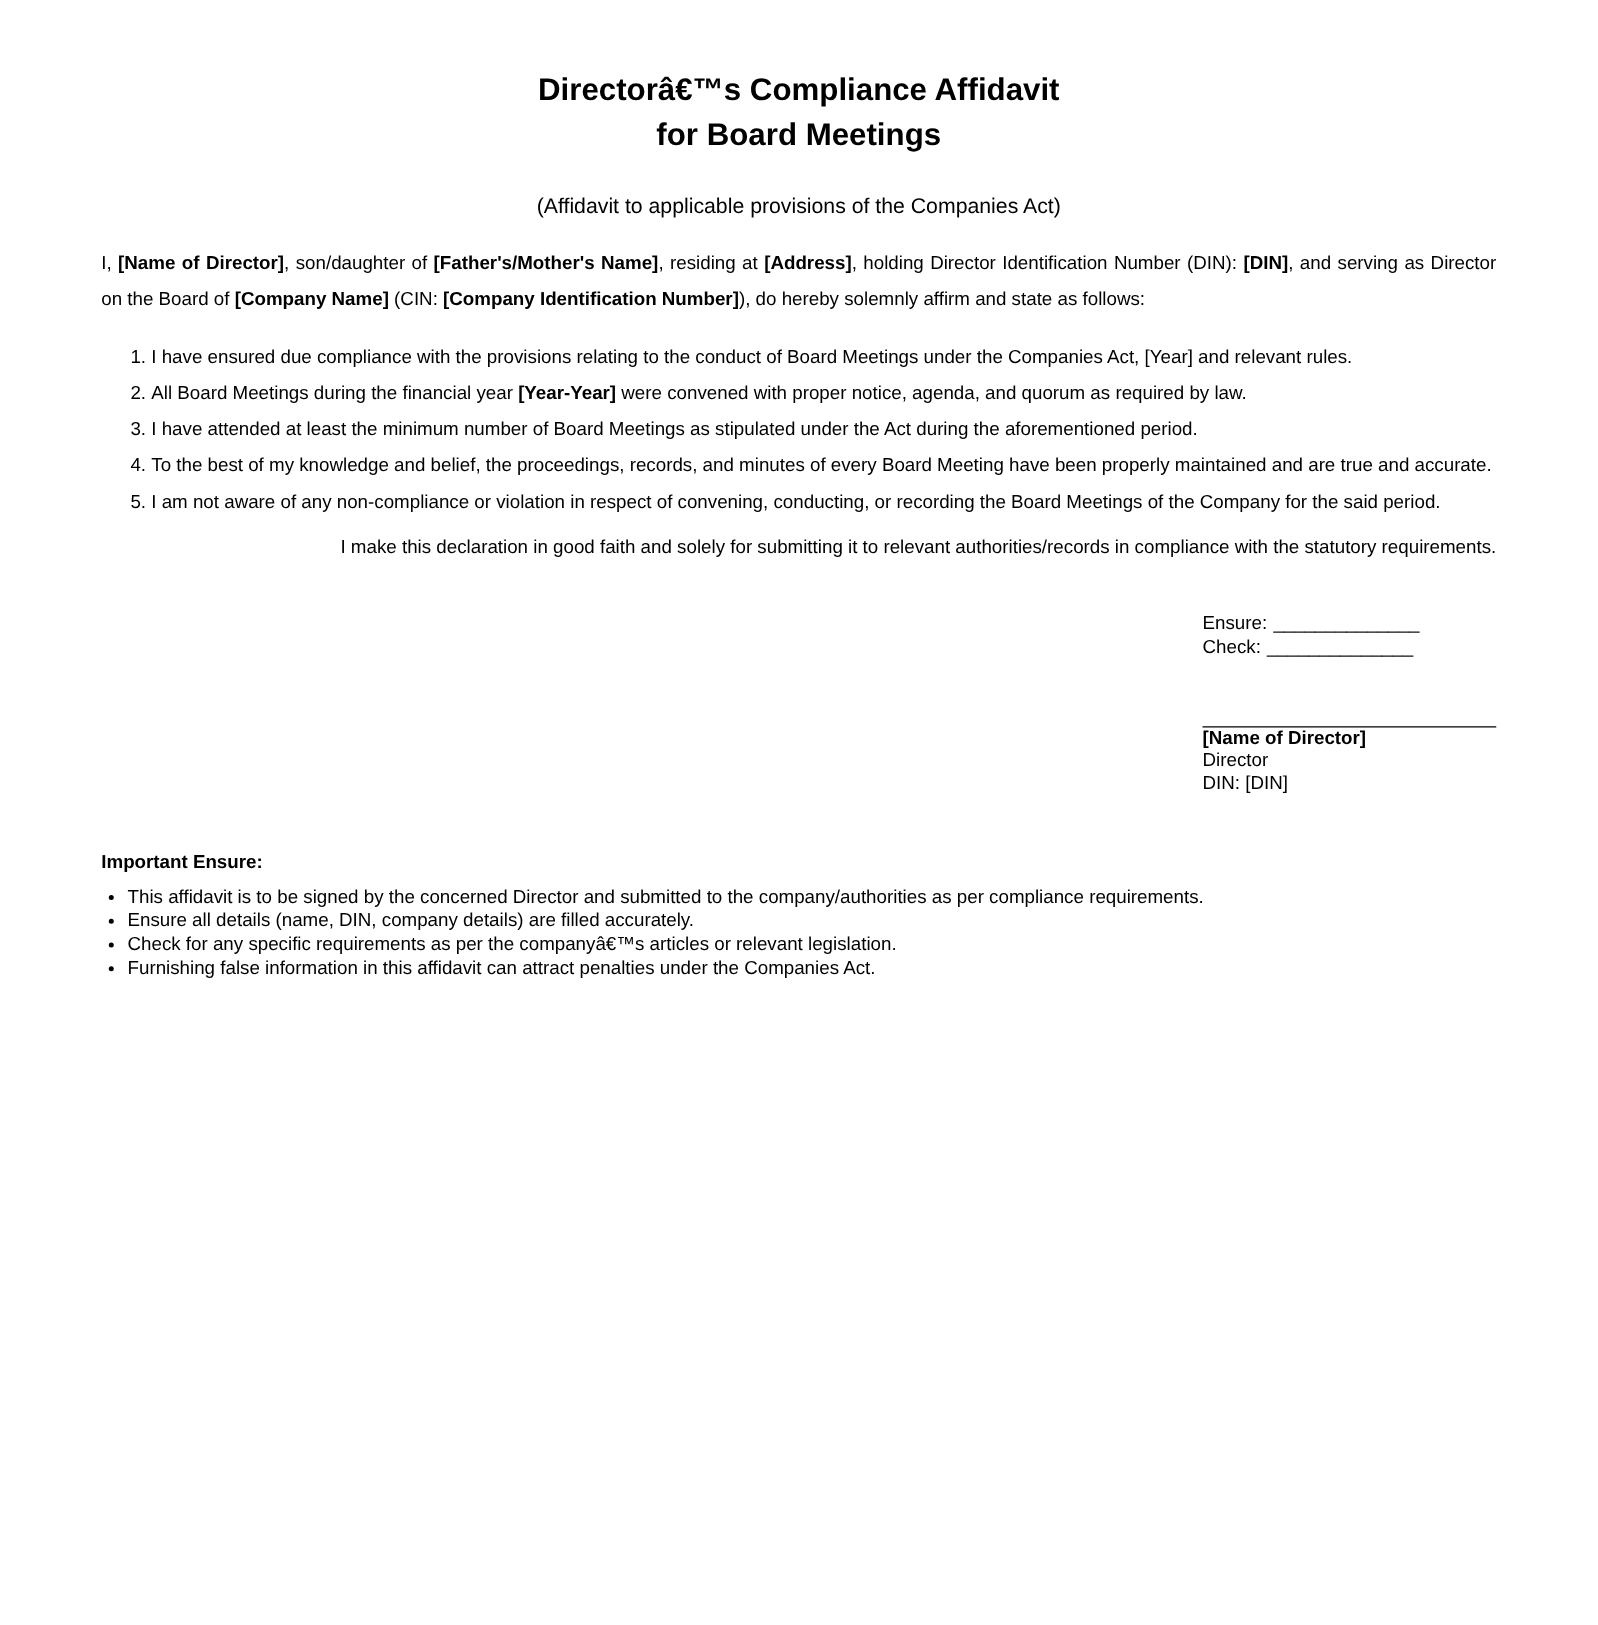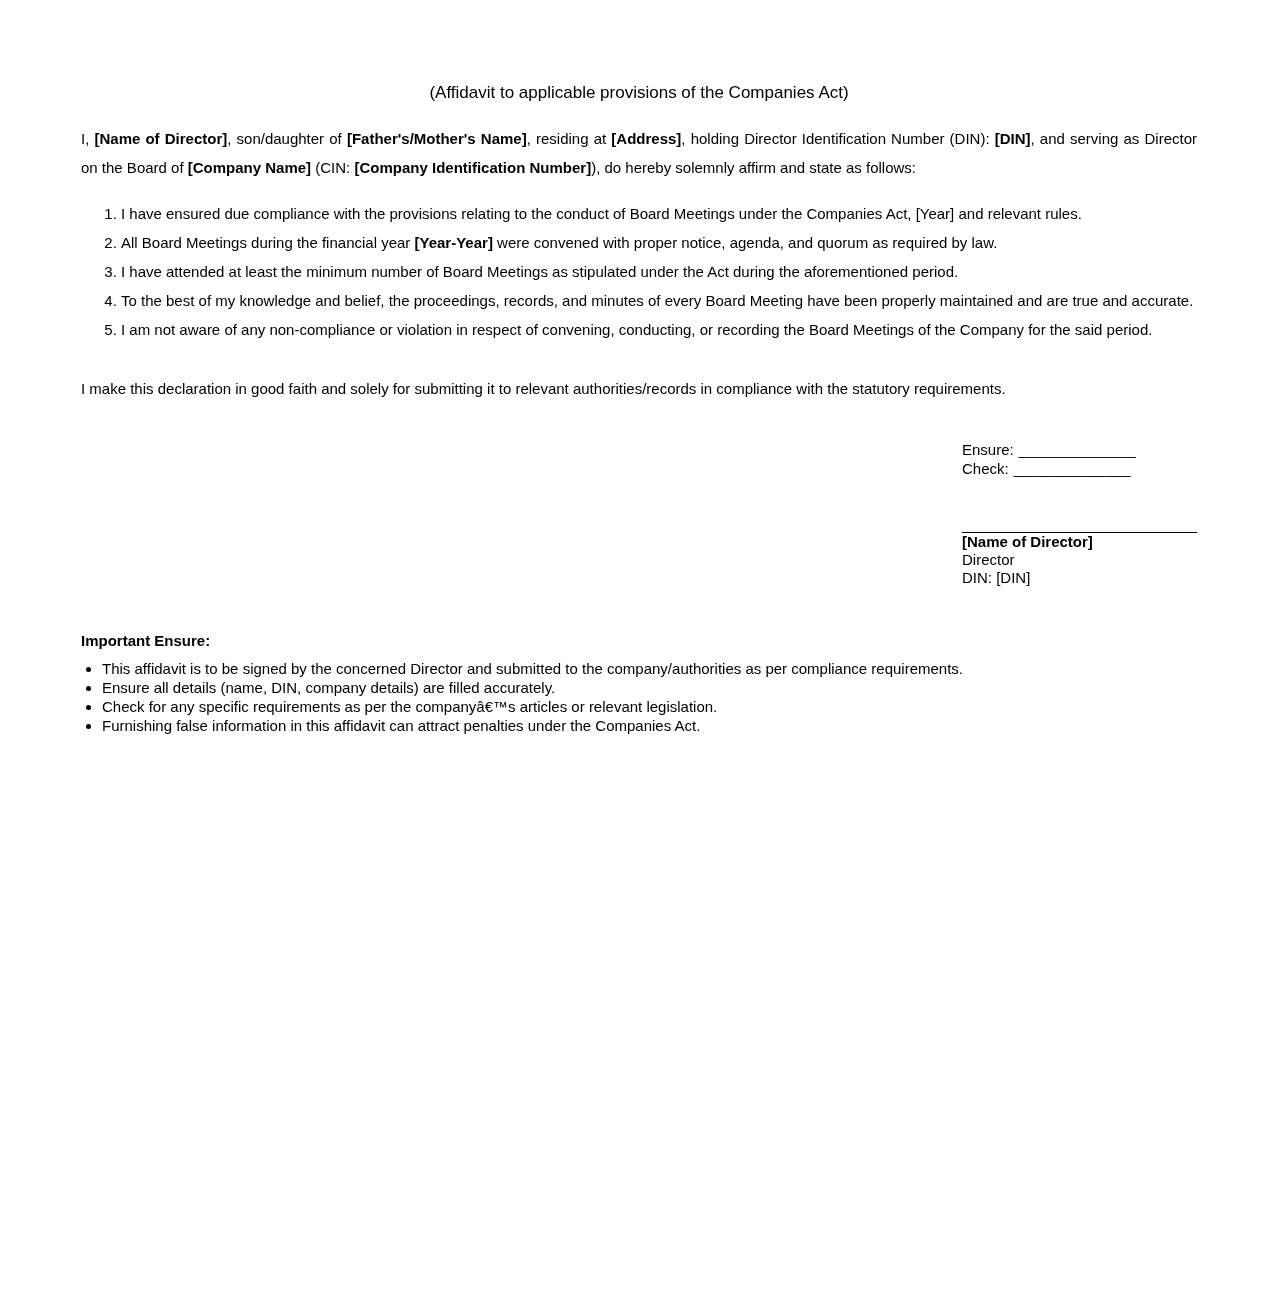--- a/index.html
+++ b/index.html
@@ -39,22 +39,23 @@
   ol.affirmations {
     margin: 17px 0 0 0;
     padding: 0 0 0 40px;
   }
   ol.affirmations li {
     line-height: 29px;
     text-align: justify;
   }
 
   .declaration {
-    margin: 30px 0 0 0;
+    margin: 7px 0 0 0;
     line-height: 29px;
+    text-align: right;
   }
 
   .sign-col {
     width: 235px;
     margin-left: auto;
     margin-right: 0;
   }
   .place-date {
     margin-top: 37px;
     line-height: 19px;
@@ -80,20 +81,24 @@
     margin: 9px 0 0 0;
     padding: 0 0 0 21px;
   }
   ul.notes-list li { line-height: 19px; }
 </style>
 </head>
 <body>
 
 <div class="page">
 
+  <h1 class="doc-title">
+    <span>Directorâ€™s Compliance Affidavit</span>
+    <span>for Board Meetings</span>
+  </h1>
 
   <p class="subtitle">(Affidavit to applicable provisions of the Companies Act)</p>
 
   <p class="intro">I, <b>[Name of Director]</b>, son/daughter of <b>[Father's/Mother's Name]</b>, residing at <b>[Address]</b>, holding Director Identification Number (DIN): <b>[DIN]</b>, and serving as Director on the Board of <b>[Company Name]</b> (CIN: <b>[Company Identification Number]</b>), do hereby solemnly affirm and state as follows:</p>
 
   <ol class="affirmations">
       <li>I have ensured due compliance with the provisions relating to the conduct of Board Meetings under the Companies Act, [Year] and relevant rules.</li>
       <li>All Board Meetings during the financial year <b>[Year-Year]</b> were convened with proper notice, agenda, and quorum as required by law.</li>
       <li>I have attended at least the minimum number of Board Meetings as stipulated under the Act during the aforementioned period.</li>
       <li>To the best of my knowledge and belief, the proceedings, records, and minutes of every Board Meeting have been properly maintained and are true and accurate.</li>

